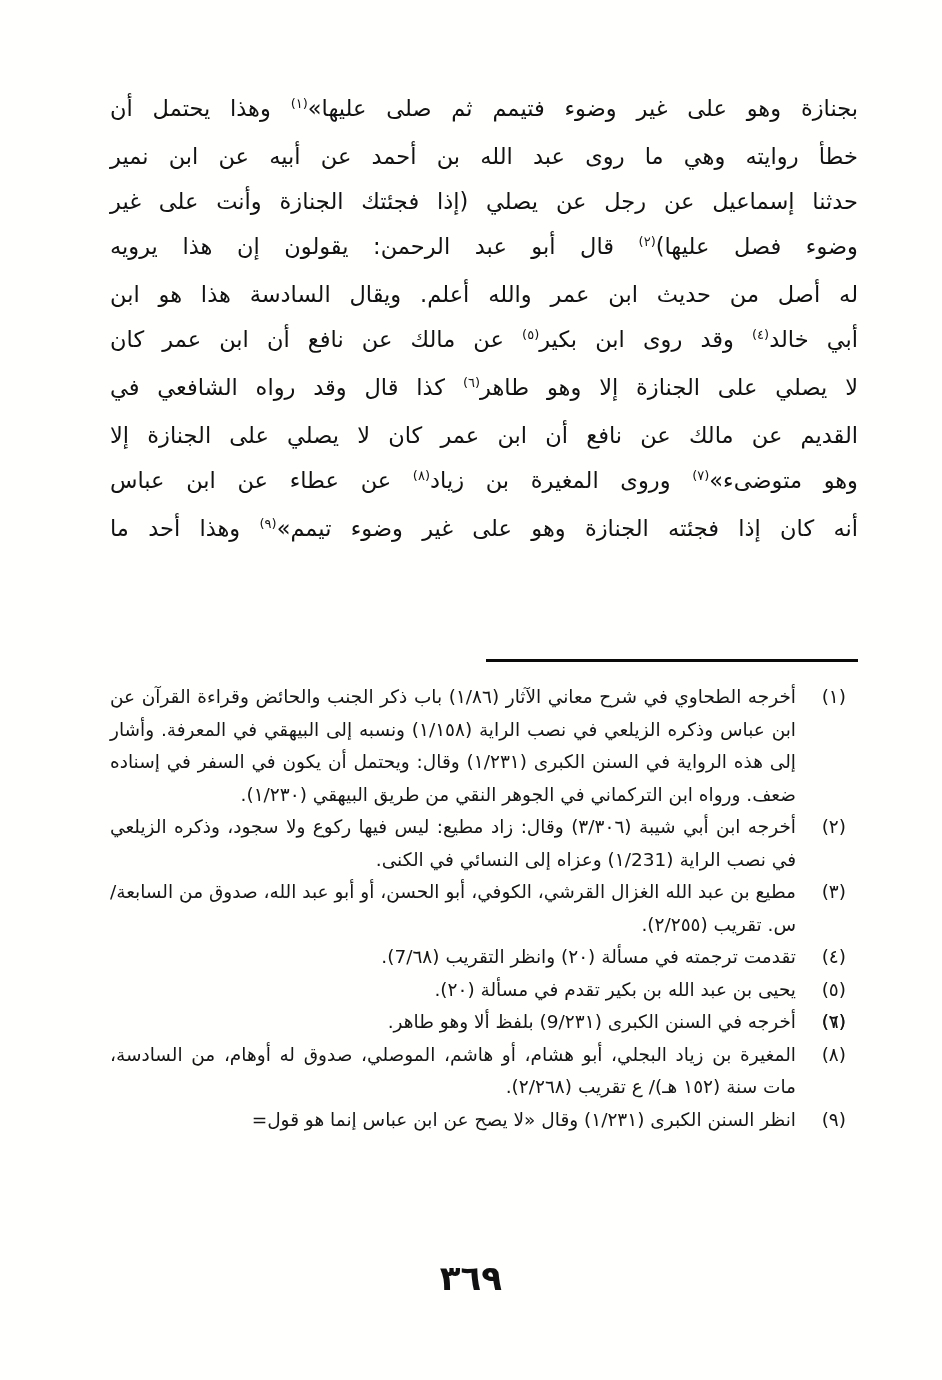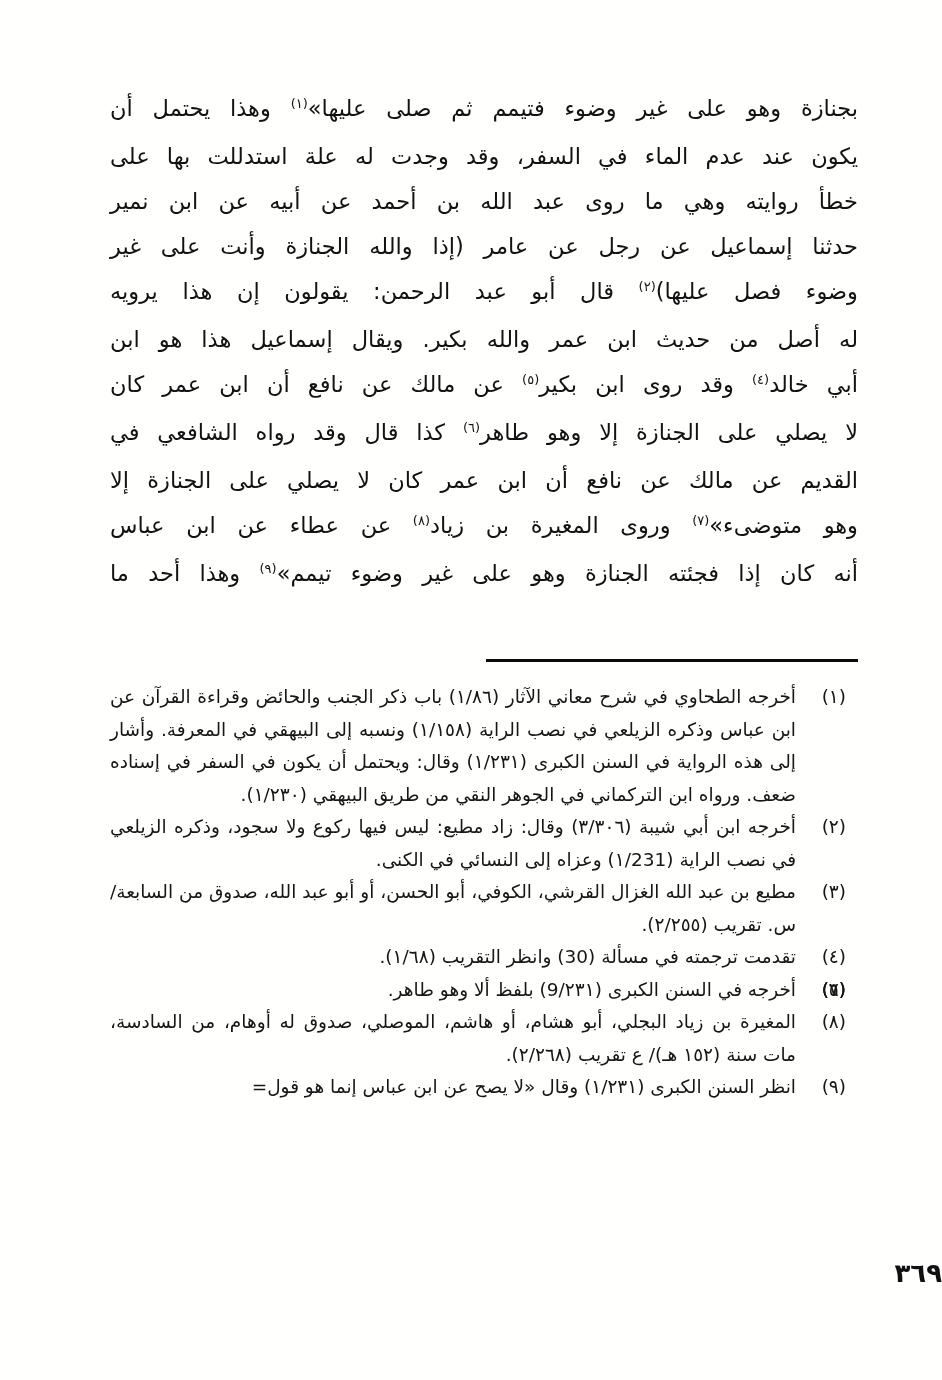--- a/index.html
+++ b/index.html
@@ -58,53 +58,52 @@
   .fn-marker {
     position: absolute;
     right: 12px;
     top: 0;
   }
   .page-number {
     position: absolute;
     top: 1258px;
     left: 0;
     width: 100%;
-    text-align: right;
-    font-size: 26px;
+    text-align: center;
+    font-size: 34px;
     font-weight: bold;
     color: #101010;
   }
 </style>
 </head>
 <body>
 
 <div class="page">
 
   <div class="text-col main-text">
       <div class="body-line">بجنازة وهو على غير وضوء فتيمم ثم صلى عليها»<span class="fn-ref">(١)</span> وهذا يحتمل أن</div>
-      <div class="body-line">يكون عند عدم الماء في السفر، وقد وجدت له علة استدللت بها على</div>
       <div class="body-line">خطأ روايته وهي ما روى عبد الله بن أحمد عن أبيه عن ابن نمير</div>
-      <div class="body-line">حدثنا إسماعيل عن رجل عن عامر (إذا والله الجنازة وأنت على غير</div>
+      <div class="body-line">حدثنا إسماعيل عن رجل عن يصلي (إذا فجئتك الجنازة وأنت على غير</div>
       <div class="body-line">وضوء فصل عليها)<span class="fn-ref">(٢)</span> قال أبو عبد الرحمن: يقولون إن هذا يرويه</div>
-      <div class="body-line">له أصل من حديث ابن عمر والله بكير. ويقال إسماعيل هذا هو ابن</div>
+      <div class="body-line">له أصل من حديث ابن عمر والله أعلم. ويقال السادسة هذا هو ابن</div>
       <div class="body-line">أبي خالد<span class="fn-ref">(٤)</span> وقد روى ابن بكير<span class="fn-ref">(٥)</span> عن مالك عن نافع أن ابن عمر كان</div>
       <div class="body-line">لا يصلي على الجنازة إلا وهو طاهر<span class="fn-ref">(٦)</span> كذا قال وقد رواه الشافعي في</div>
       <div class="body-line">القديم عن مالك عن نافع أن ابن عمر كان لا يصلي على الجنازة إلا</div>
       <div class="body-line">وهو متوضىء»<span class="fn-ref">(٧)</span> وروى المغيرة بن زياد<span class="fn-ref">(٨)</span> عن عطاء عن ابن عباس</div>
       <div class="body-line">أنه كان إذا فجئته الجنازة وهو على غير وضوء تيمم»<span class="fn-ref">(٩)</span> وهذا أحد ما</div>
     </div>
 
   <div class="separator"></div>
 
   <div class="text-col footnotes">
       <div class="footnote"><span class="fn-marker">(١)</span><span class="fn-text">أخرجه الطحاوي في شرح معاني الآثار (١/٨٦) باب ذكر الجنب والحائض وقراءة القرآن عن ابن عباس وذكره الزيلعي في نصب الراية (١/١٥٨) ونسبه إلى البيهقي في المعرفة. وأشار إلى هذه الرواية في السنن الكبرى (١/٢٣١) وقال: ويحتمل أن يكون في السفر في إسناده ضعف. ورواه ابن التركماني في الجوهر النقي من طريق البيهقي (١/٢٣٠).</span></div>
       <div class="footnote"><span class="fn-marker">(٢)</span><span class="fn-text">أخرجه ابن أبي شيبة (٣/٣٠٦) وقال: زاد مطيع: ليس فيها ركوع ولا سجود، وذكره الزيلعي في نصب الراية (١/231) وعزاه إلى النسائي في الكنى.</span></div>
       <div class="footnote"><span class="fn-marker">(٣)</span><span class="fn-text">مطيع بن عبد الله الغزال القرشي، الكوفي، أبو الحسن، أو أبو عبد الله، صدوق من السابعة/ س. تقريب (٢/٢٥٥).</span></div>
-      <div class="footnote"><span class="fn-marker">(٤)</span><span class="fn-text">تقدمت ترجمته في مسألة (30) وانظر التقريب (١/٦٨).</span></div>
-      <div class="footnote"><span class="fn-marker">(٥)</span></div>
+      <div class="footnote"><span class="fn-marker">(٤)</span><span class="fn-text">تقدمت ترجمته في مسألة (٢٠) وانظر التقريب (7/٦٨).</span></div>
+      <div class="footnote"><span class="fn-marker">(٥)</span><span class="fn-text">يحيى بن عبد الله بن بكير تقدم في مسألة (٢٠).</span></div>
       <div class="footnote"><span class="fn-marker">(٦)</span></div>
       <div class="footnote"><span class="fn-marker">(٧)</span><span class="fn-text">أخرجه في السنن الكبرى (9/٢٣١) بلفظ ألا وهو طاهر.</span></div>
       <div class="footnote"><span class="fn-marker">(٨)</span><span class="fn-text">المغيرة بن زياد البجلي، أبو هشام، أو هاشم، الموصلي، صدوق له أوهام، من السادسة، مات سنة (١٥٢ هـ)/ ع تقريب (٢/٢٦٨).</span></div>
       <div class="footnote"><span class="fn-marker">(٩)</span><span class="fn-text">انظر السنن الكبرى (١/٢٣١) وقال «لا يصح عن ابن عباس إنما هو قول=</span></div>
     </div>
 
   <div class="page-number">٣٦٩</div>
 
 </div>
 

